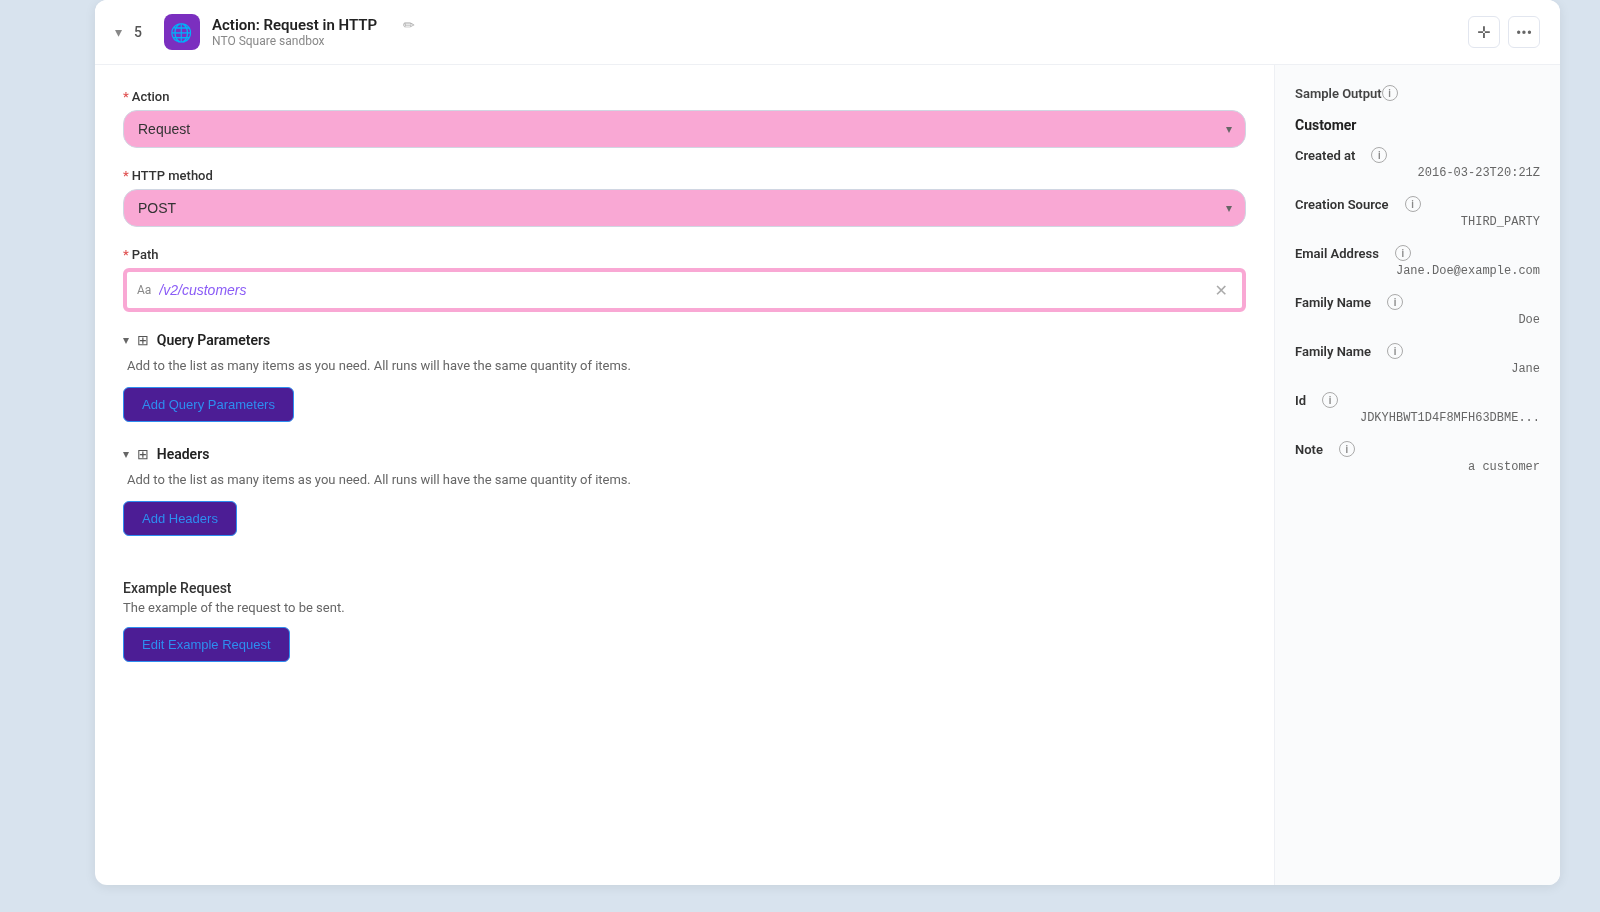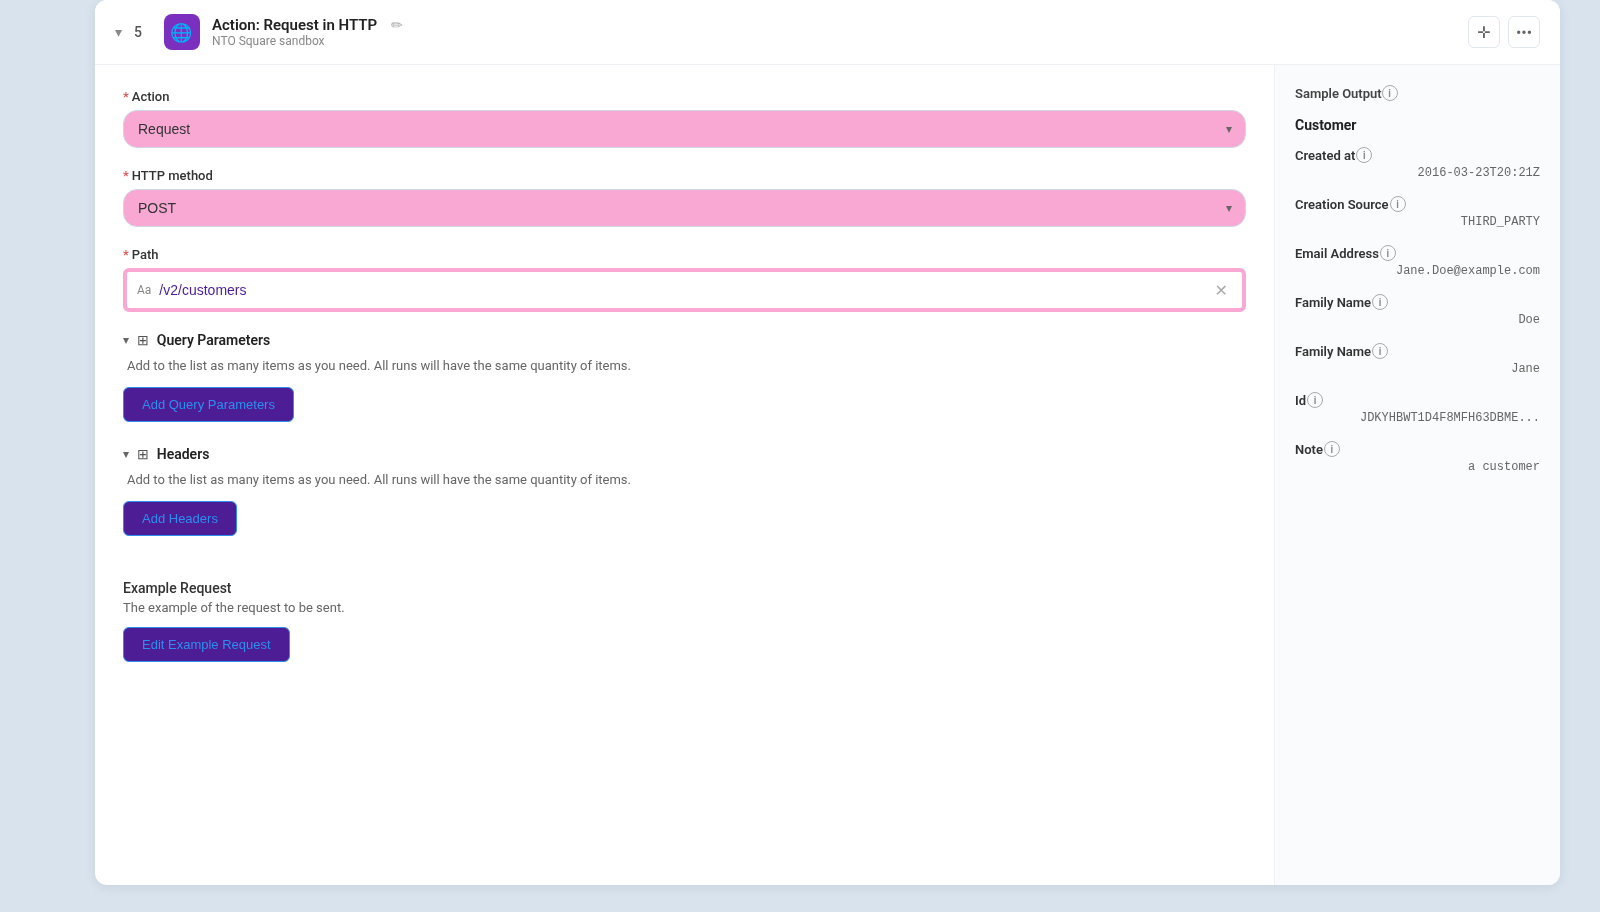--- a/index.html
+++ b/index.html
@@ -190,23 +190,24 @@
       font-size: 12px;
       color: #888;
       margin-right: 8px;
       white-space: nowrap;
     }
     .path-input {
       flex: 1;
       border: none;
       outline: none;
       font-size: 14px;
-      color: #4c1d95;
+      color: #8b5cf6;
       padding: 10px 0;
       background: transparent;
+      font-style: italic;
     }
     .clear-icon {
       color: #aaa;
       cursor: pointer;
       font-size: 16px;
       padding: 4px;
     }
 
     
     .section-header {
@@ -300,21 +301,21 @@
     }
     .output-field {
       margin-bottom: 16px;
     }
     .output-field-label {
       font-size: 13px;
       font-weight: 600;
       color: #333;
       display: flex;
       align-items: center;
-      gap: 1px;
+      gap: 16px;
       margin-bottom: 3px;
     }
     .output-field-value {
       font-size: 13px;
       color: #666;
       font-family: monospace;
       text-align: right;
     }
     .output-field-value.mono {
       font-family: 'Courier New', monospace;
@@ -338,21 +339,21 @@
 
   <div class="card">
 
     <div class="card-header">
       <span class="chevron-icon">▾</span>
       <span class="step-num">5</span>
       <div class="action-icon">
         <span>🌐</span>
       </div>
       <div class="card-title-wrap">
-        <div style="display:flex;align-items:center;gap:8px;">
+        <div style="display:flex;align-items:center;gap:20px;">
           <span class="card-title">Action: Request in HTTP</span>
           <span class="edit-icon">✏</span>
         </div>
         <div class="card-subtitle">NTO Square sandbox</div>
       </div>
       <div class="header-actions">
         <div class="header-icon-btn">✛</div>
         <div class="header-icon-btn">•••</div>
       </div>
     </div>

